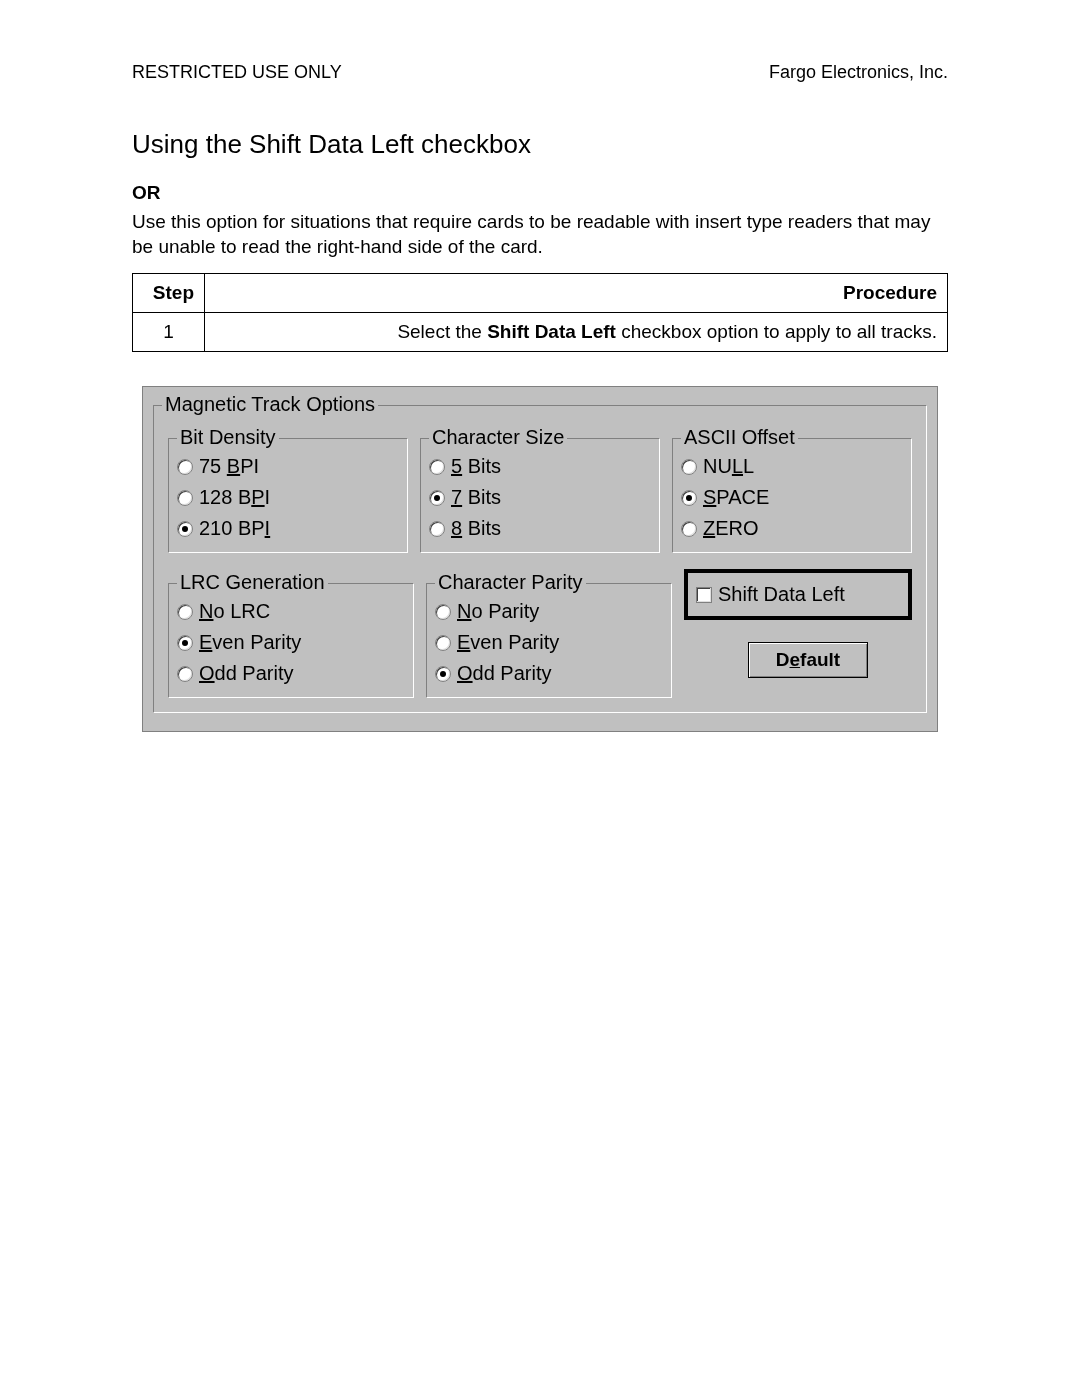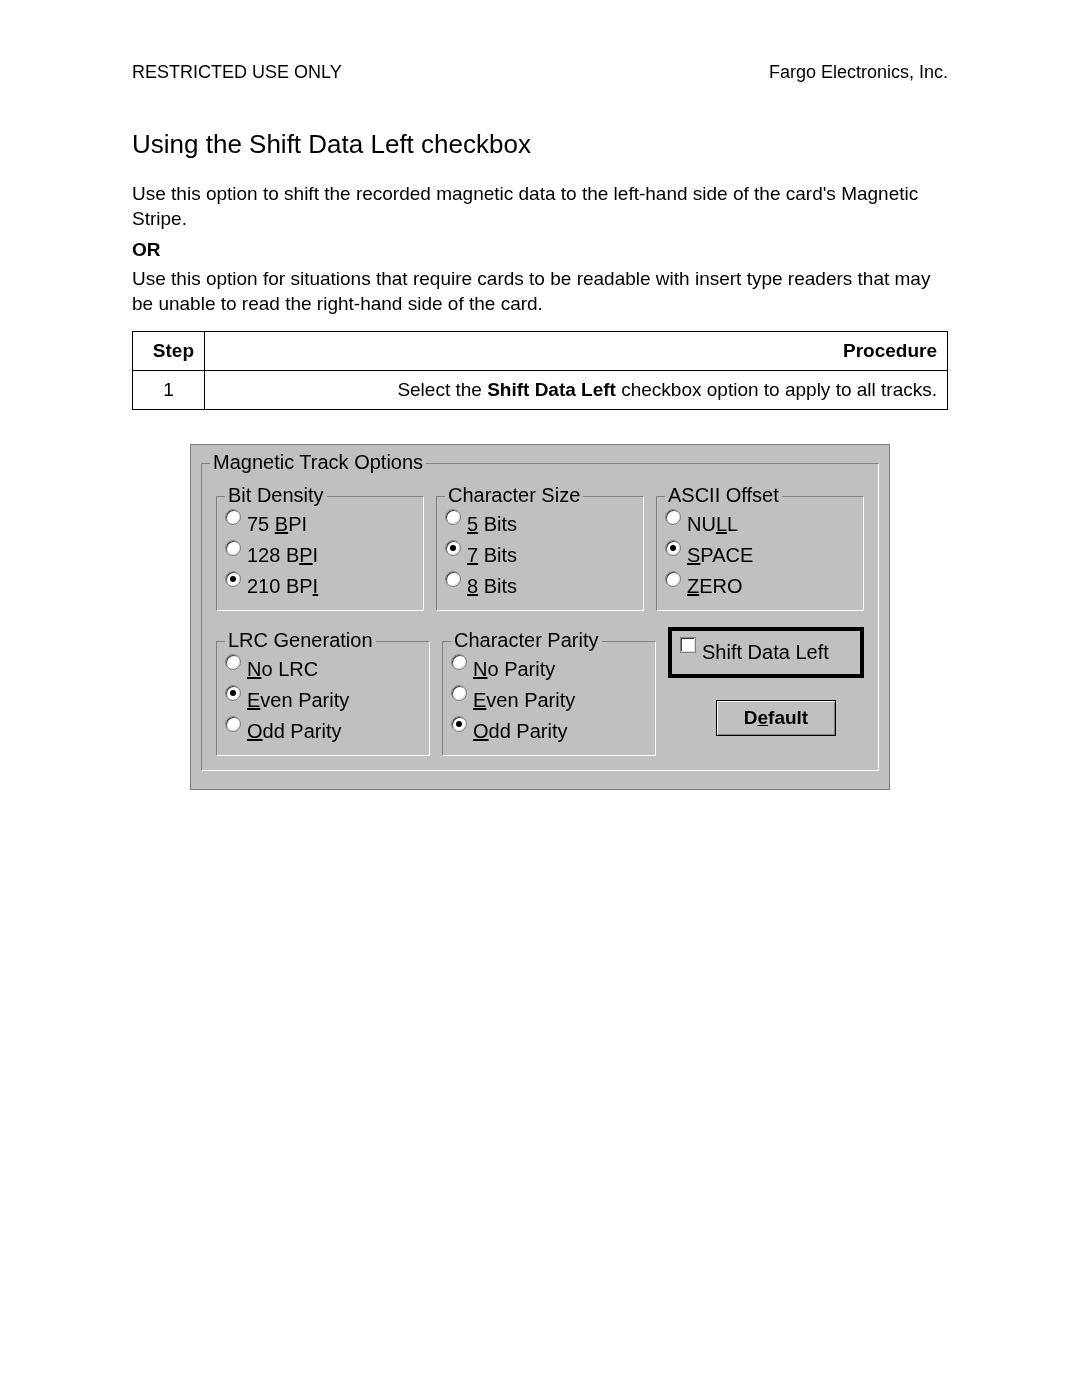--- a/index.html
+++ b/index.html
@@ -54,21 +54,21 @@
   .step-col { width: 72px; text-align: center; }
   .bold { font-weight: bold; }
 
   
   .dialog-wrap {
     margin-top: 34px;
     display: flex;
     justify-content: center;
   }
   .dialog {
-    width: 700px;
+    width: 796px;
     background: #c0c0c0;
     border: 1px solid #808080;
     padding: 4px 10px 18px 10px;
     font-family: "MS Sans Serif", Tahoma, Arial, sans-serif;
   }
   .groupbox {
     border: 1px solid #808080;
     border-right-color: #fff;
     border-bottom-color: #fff;
     position: relative;
@@ -88,21 +88,21 @@
   .row1, .row2 {
     display: flex;
     gap: 12px;
   }
   .row2 { margin-top: 16px; align-items: flex-start; }
   .col { flex: 1; }
   .col3 { flex: 1; display: flex; flex-direction: column; gap: 12px; }
 
   .radio-line, .check-line {
     display: flex;
-    align-items: flex-start;
+    align-items: center;
     gap: 6px;
     font-size: 20px;
     line-height: 1.55;
     color: #000;
   }
   .radio {
     width: 16px; height: 16px;
     border-radius: 50%;
     background: #fff;
     border: 1px solid #808080;
@@ -159,21 +159,20 @@
 
 <div class="page">
 
   <div class="hdr">
     <span>RESTRICTED USE ONLY</span>
     <span>Fargo Electronics, Inc.</span>
   </div>
 
   <div class="title">Using the Shift Data Left checkbox</div>
 
-  <div class="para">Use this option to shift the recorded magnetic data to the left-hand side of the card's Magnetic Stripe.</div>
   <div class="or">OR</div>
   <div class="para">Use this option for situations that require cards to be readable with insert type readers that may be unable to read the right-hand side of the card.</div>
 
   <table class="steps">
     <tbody>
         <tr>
       <th class="step-col">Step</th>
       <th>Procedure</th>
     </tr>
     <tr>

